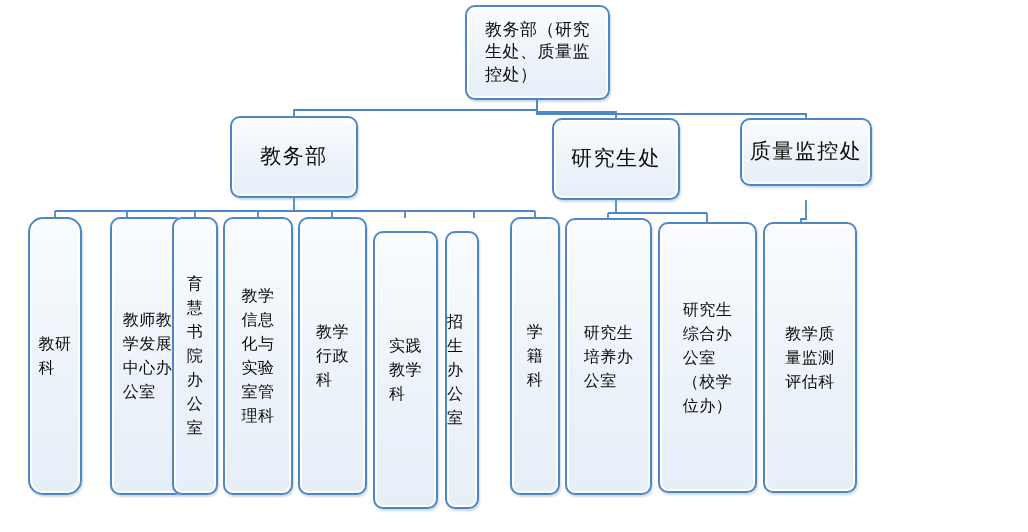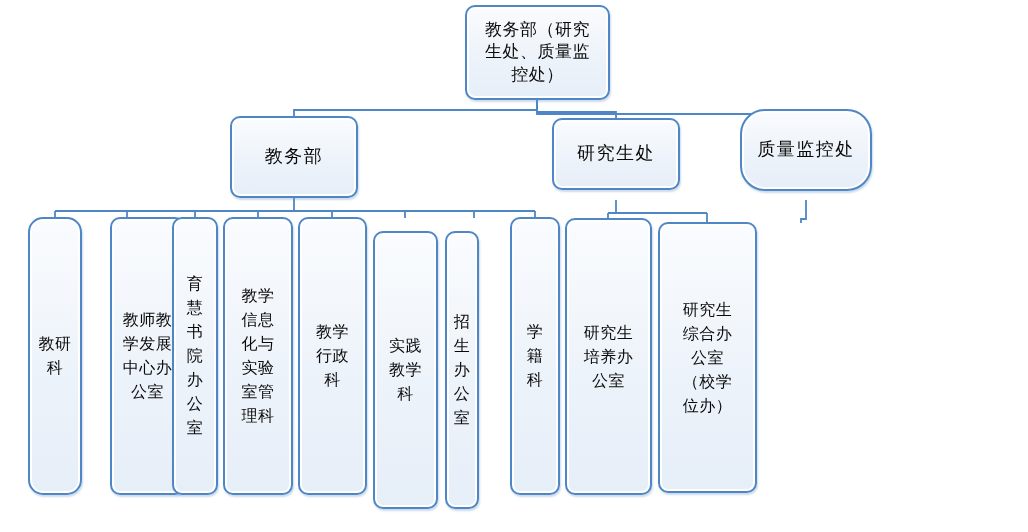--- a/index.html
+++ b/index.html
@@ -20,36 +20,36 @@
   .node {
     position: absolute;
     box-sizing: border-box;
     border: 2.5px solid #4e86c6;
     border-radius: 10px;
     background: linear-gradient(180deg, #fafcfe 0%, #edf3fa 55%, #e6eef8 100%);
     box-shadow: inset 0 0 0 2px #ffffff, 1px 2px 2px rgba(110,150,195,0.35);
     display: flex;
     align-items: center;
     justify-content: center;
-    text-align: center;
+    text-align: left;
     color: #0a0a0a;
   }
   .node .lbl {
     display: block;
     white-space: pre-line;
   }
   .lv1 { font-size: 17px; line-height: 1.32; letter-spacing: 0.5px; }
-  .lv2 { font-size: 18px; line-height: 1.2; letter-spacing: 1.5px; }
+  .lv2 { font-size: 21px; line-height: 1.2; letter-spacing: 1.5px; }
   .lv3 { font-size: 16px; line-height: 1.5; letter-spacing: 0.5px; }
 
   
   .n-root    { left: 465px; top: 5px;   width: 145px; height: 95px; }
   .n-dept    { left: 230px; top: 116px; width: 128px; height: 82px; }
-  .n-grad    { left: 552px; top: 118px; width: 128px; height: 72px; }
-  .n-quality { left: 740px; top: 109px; width: 132px; height: 82px; border-radius: 25px; }
+  .n-grad    { left: 552px; top: 118px; width: 128px; height: 82px; }
+  .n-quality { left: 740px; top: 118px; width: 132px; height: 68px; }
   .n-c1  { left: 28px;  top: 217px; width: 54px; height: 278px; border-radius: 15px; }
   .n-c2  { left: 90px;  top: 217px; width: 75px; height: 278px; margin-left: 20px; }
   .n-c3  { left: 172px; top: 217px; width: 46px; height: 278px; }
   .n-c4  { left: 223px; top: 217px; width: 70px; height: 278px; }
   .n-c5  { left: 298px; top: 217px; width: 69px; height: 278px; }
   .n-c6  { left: 373px; top: 217px; width: 65px; height: 278px; margin-top: 14px; }
   .n-c7  { left: 445px; top: 231px; width: 34px; height: 278px; }
   .n-c8  { left: 510px; top: 217px; width: 50px; height: 278px; }
   .n-c9  { left: 565px; top: 218px; width: 87px; height: 277px; }
   .n-c10 { left: 658px; top: 222px; width: 99px; height: 271px; }
@@ -153,14 +153,19 @@
 培养办
 公室</span>
   </div>
   <div class="node lv3 n-c10">
     <span class="lbl">研究生
 综合办
 公室
 （校学
 位办）</span>
   </div>
+  <div class="node lv3 n-c11">
+    <span class="lbl">教学质
+量监测
+评估科</span>
+  </div>
 
 </div>
 
 </body></html>

